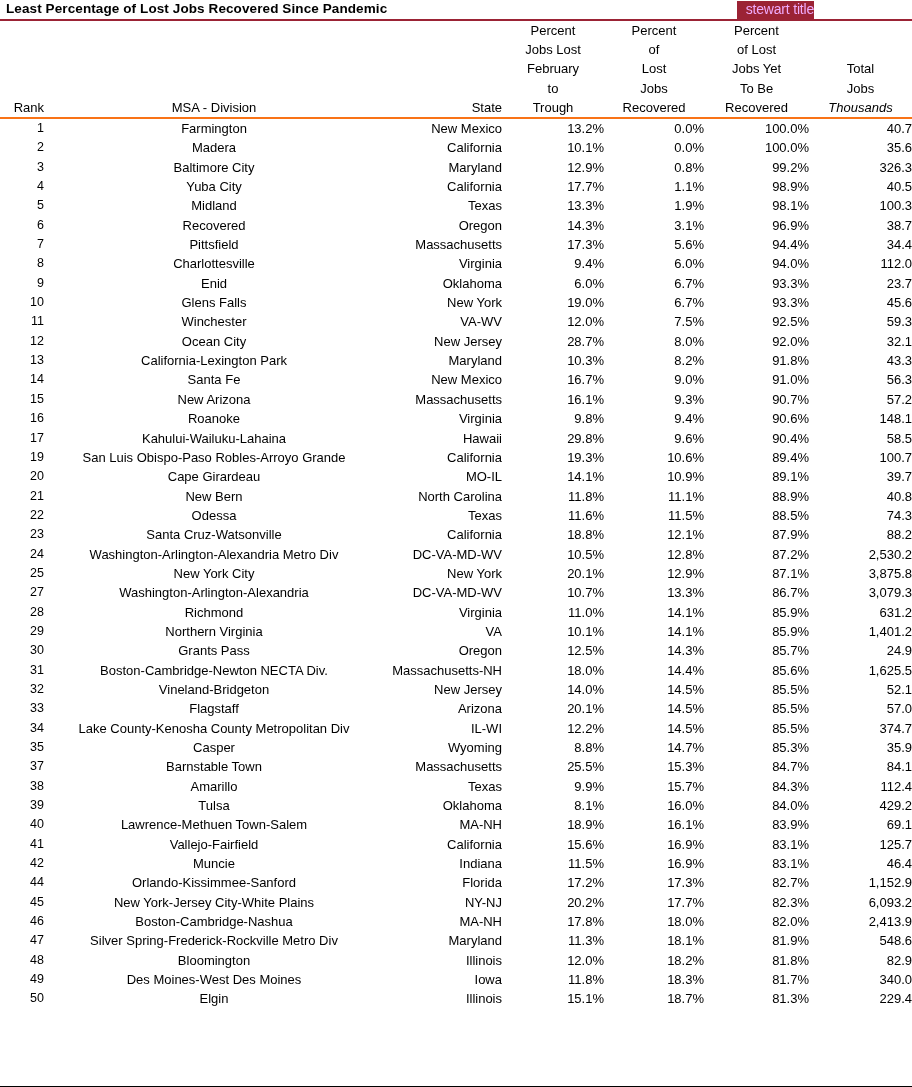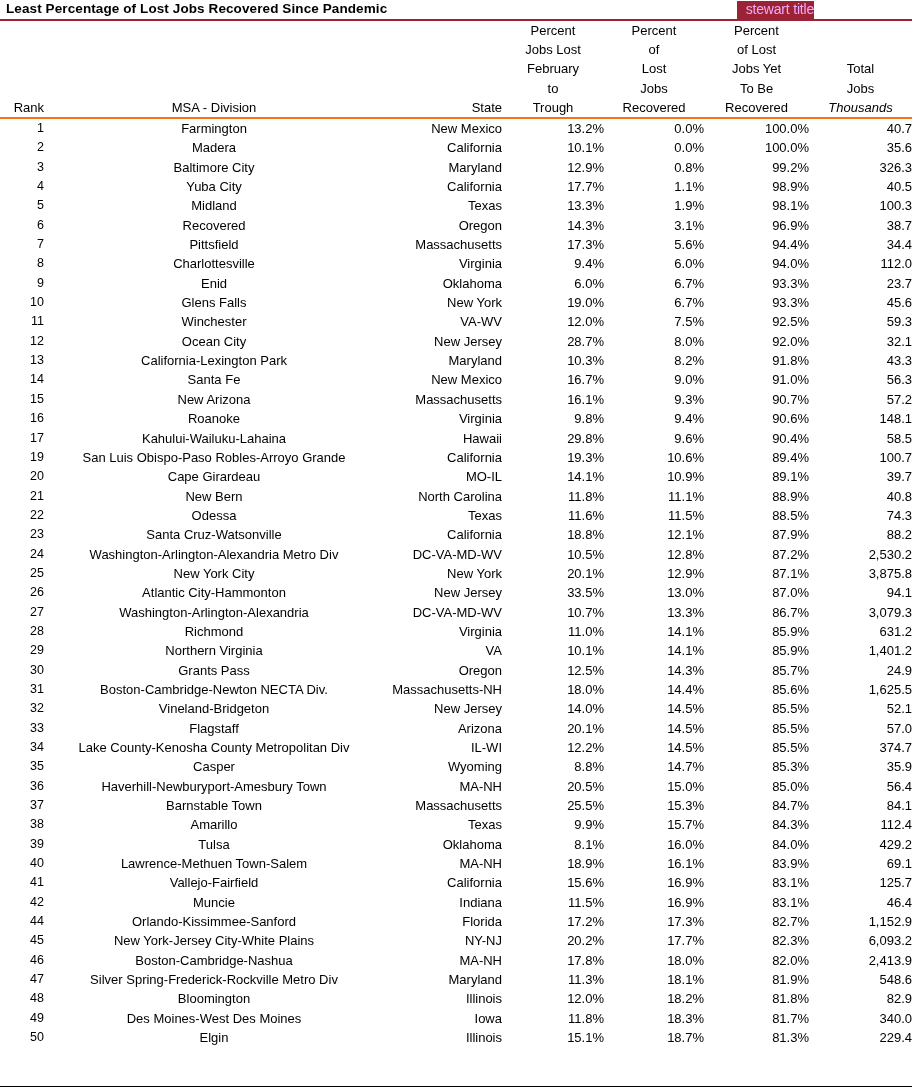--- a/index.html
+++ b/index.html
@@ -388,29 +388,20 @@
         <tr>
           <td class="rank">25</td>
           <td class="msa">New York City</td>
           <td class="state">New York</td>
           <td class="num">20.1%</td>
           <td class="num">12.9%</td>
           <td class="num">87.1%</td>
           <td class="num">3,875.8</td>
         </tr>
         <tr>
-          <td class="rank">26</td>
-          <td class="msa">Atlantic City-Hammonton</td>
-          <td class="state">New Jersey</td>
-          <td class="num">33.5%</td>
-          <td class="num">13.0%</td>
-          <td class="num">87.0%</td>
-          <td class="num">94.1</td>
-        </tr>
-        <tr>
           <td class="rank">27</td>
           <td class="msa">Washington-Arlington-Alexandria</td>
           <td class="state">DC-VA-MD-WV</td>
           <td class="num">10.7%</td>
           <td class="num">13.3%</td>
           <td class="num">86.7%</td>
           <td class="num">3,079.3</td>
         </tr>
         <tr>
           <td class="rank">28</td>
@@ -478,29 +469,20 @@
         <tr>
           <td class="rank">35</td>
           <td class="msa">Casper</td>
           <td class="state">Wyoming</td>
           <td class="num">8.8%</td>
           <td class="num">14.7%</td>
           <td class="num">85.3%</td>
           <td class="num">35.9</td>
         </tr>
         <tr>
-          <td class="rank">36</td>
-          <td class="msa">Haverhill-Newburyport-Amesbury Town</td>
-          <td class="state">MA-NH</td>
-          <td class="num">20.5%</td>
-          <td class="num">15.0%</td>
-          <td class="num">85.0%</td>
-          <td class="num">56.4</td>
-        </tr>
-        <tr>
           <td class="rank">37</td>
           <td class="msa">Barnstable Town</td>
           <td class="state">Massachusetts</td>
           <td class="num">25.5%</td>
           <td class="num">15.3%</td>
           <td class="num">84.7%</td>
           <td class="num">84.1</td>
         </tr>
         <tr>
           <td class="rank">38</td>

